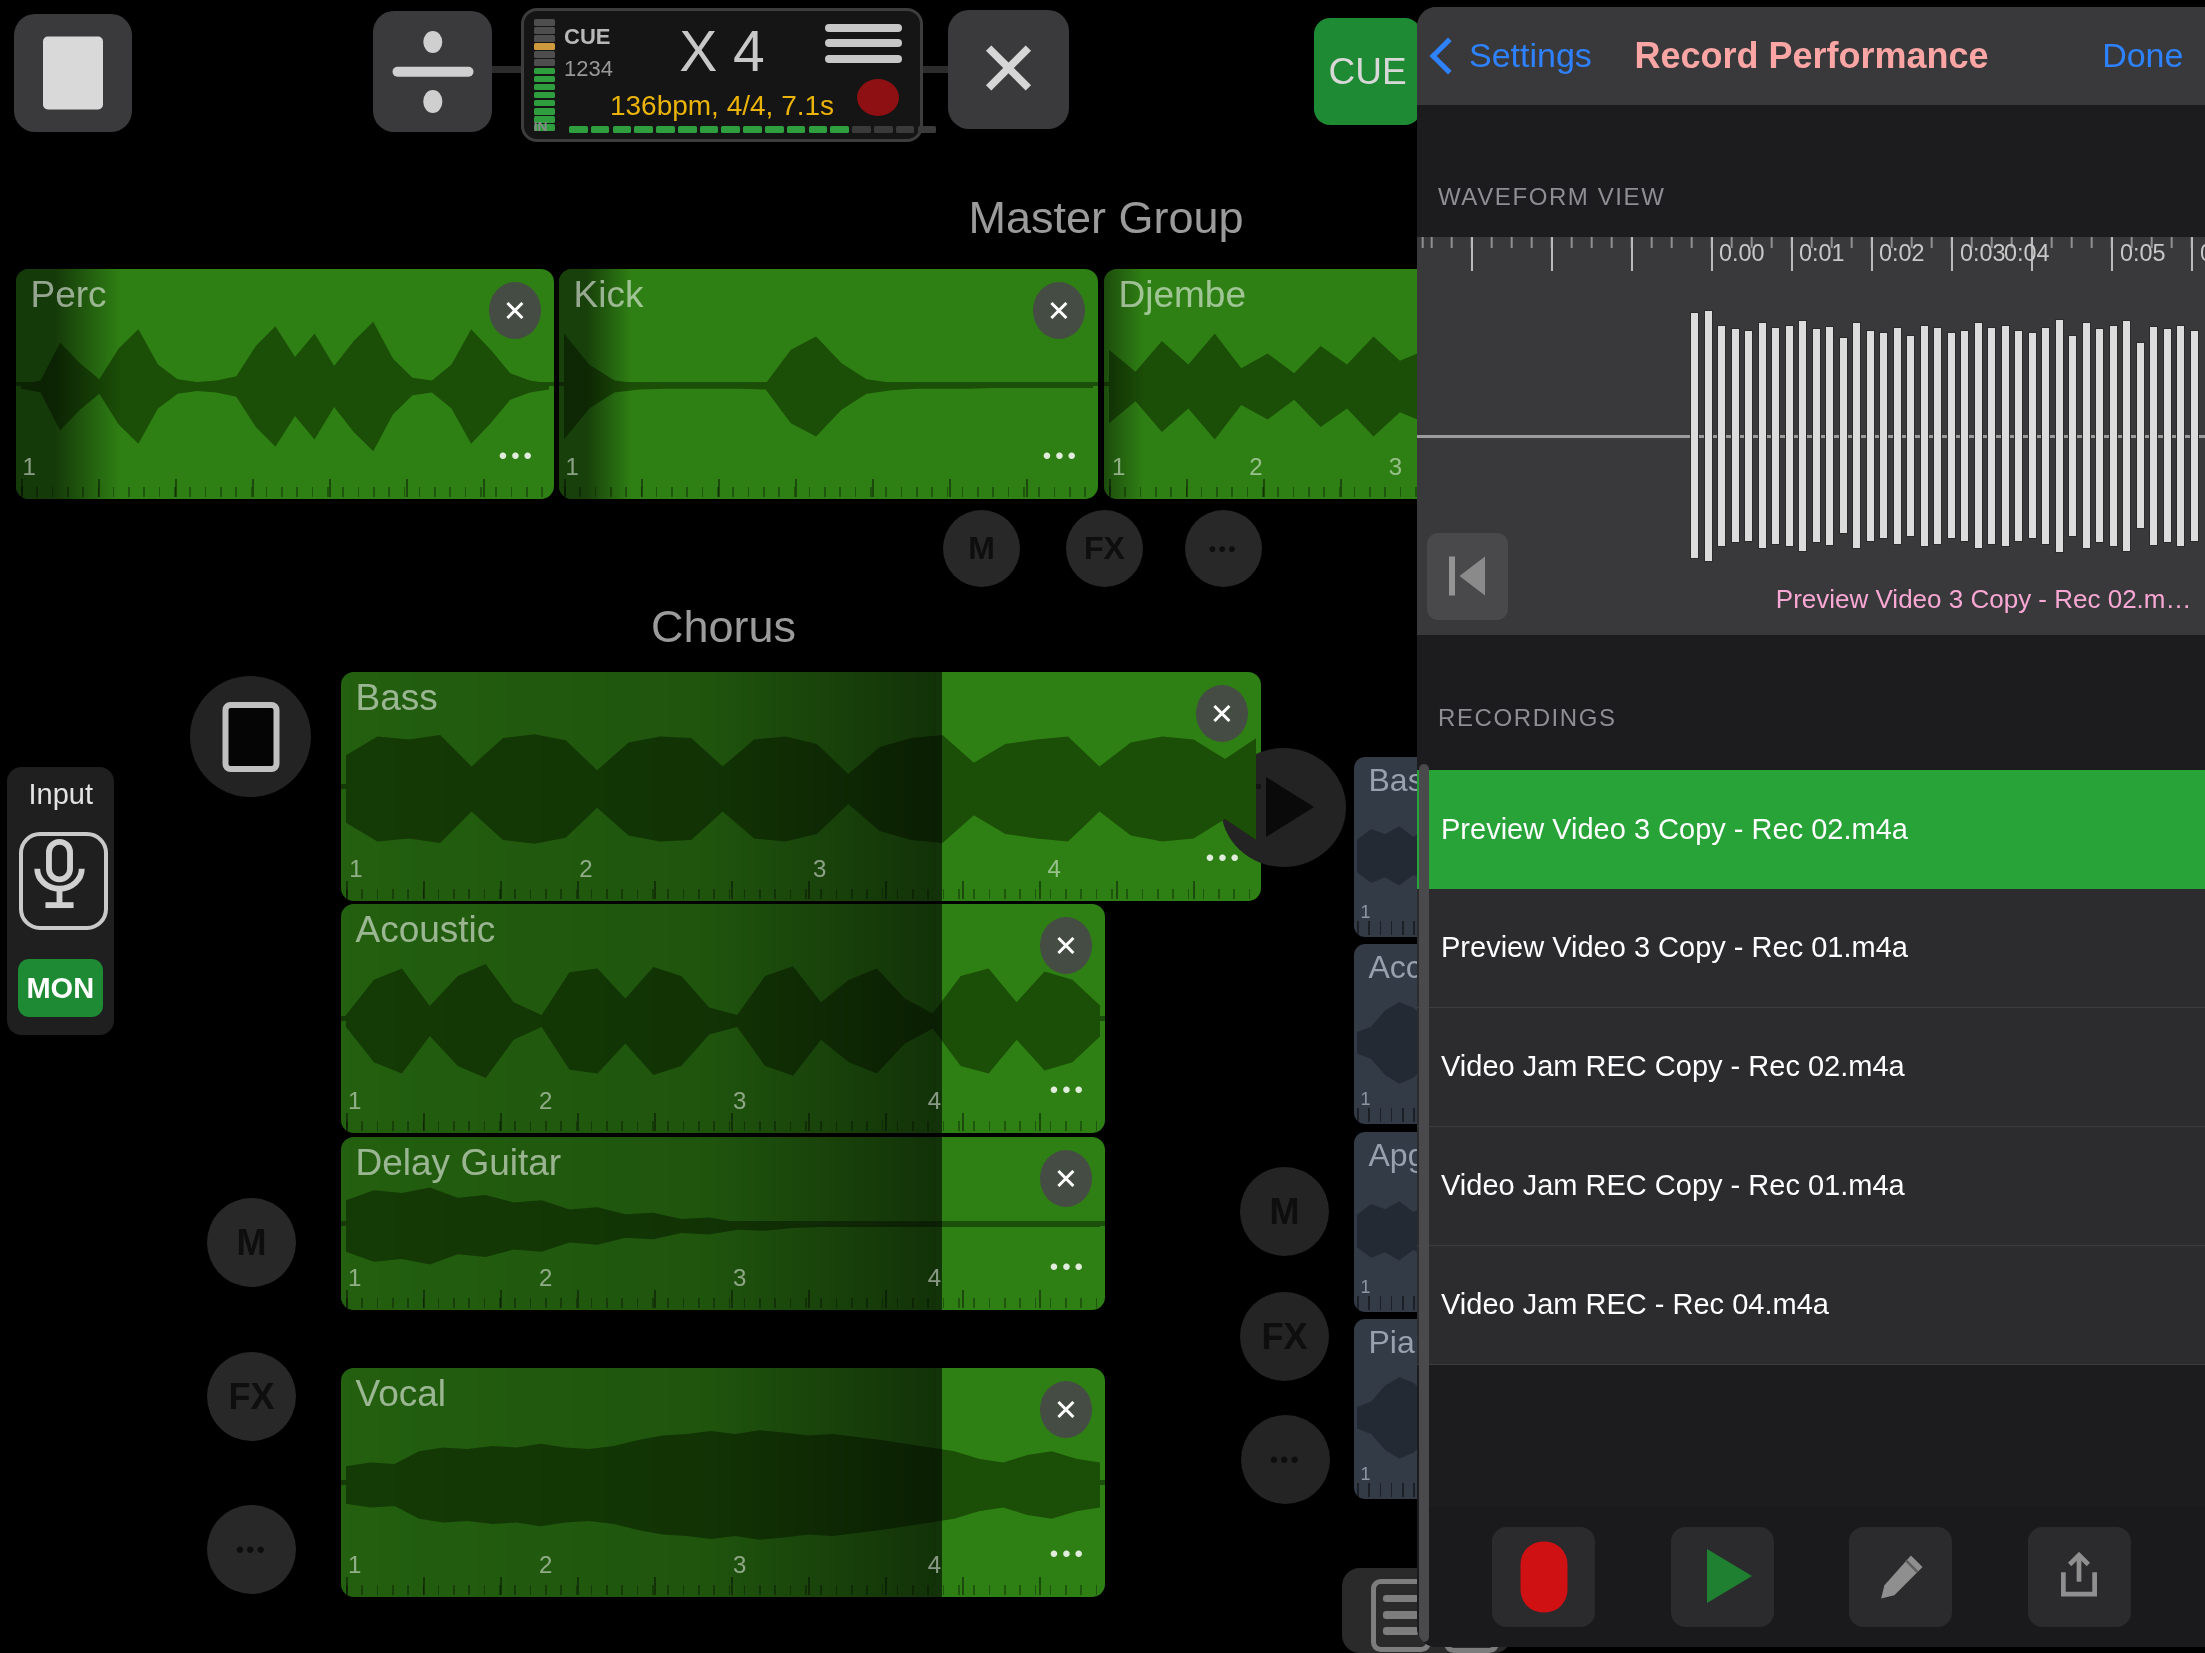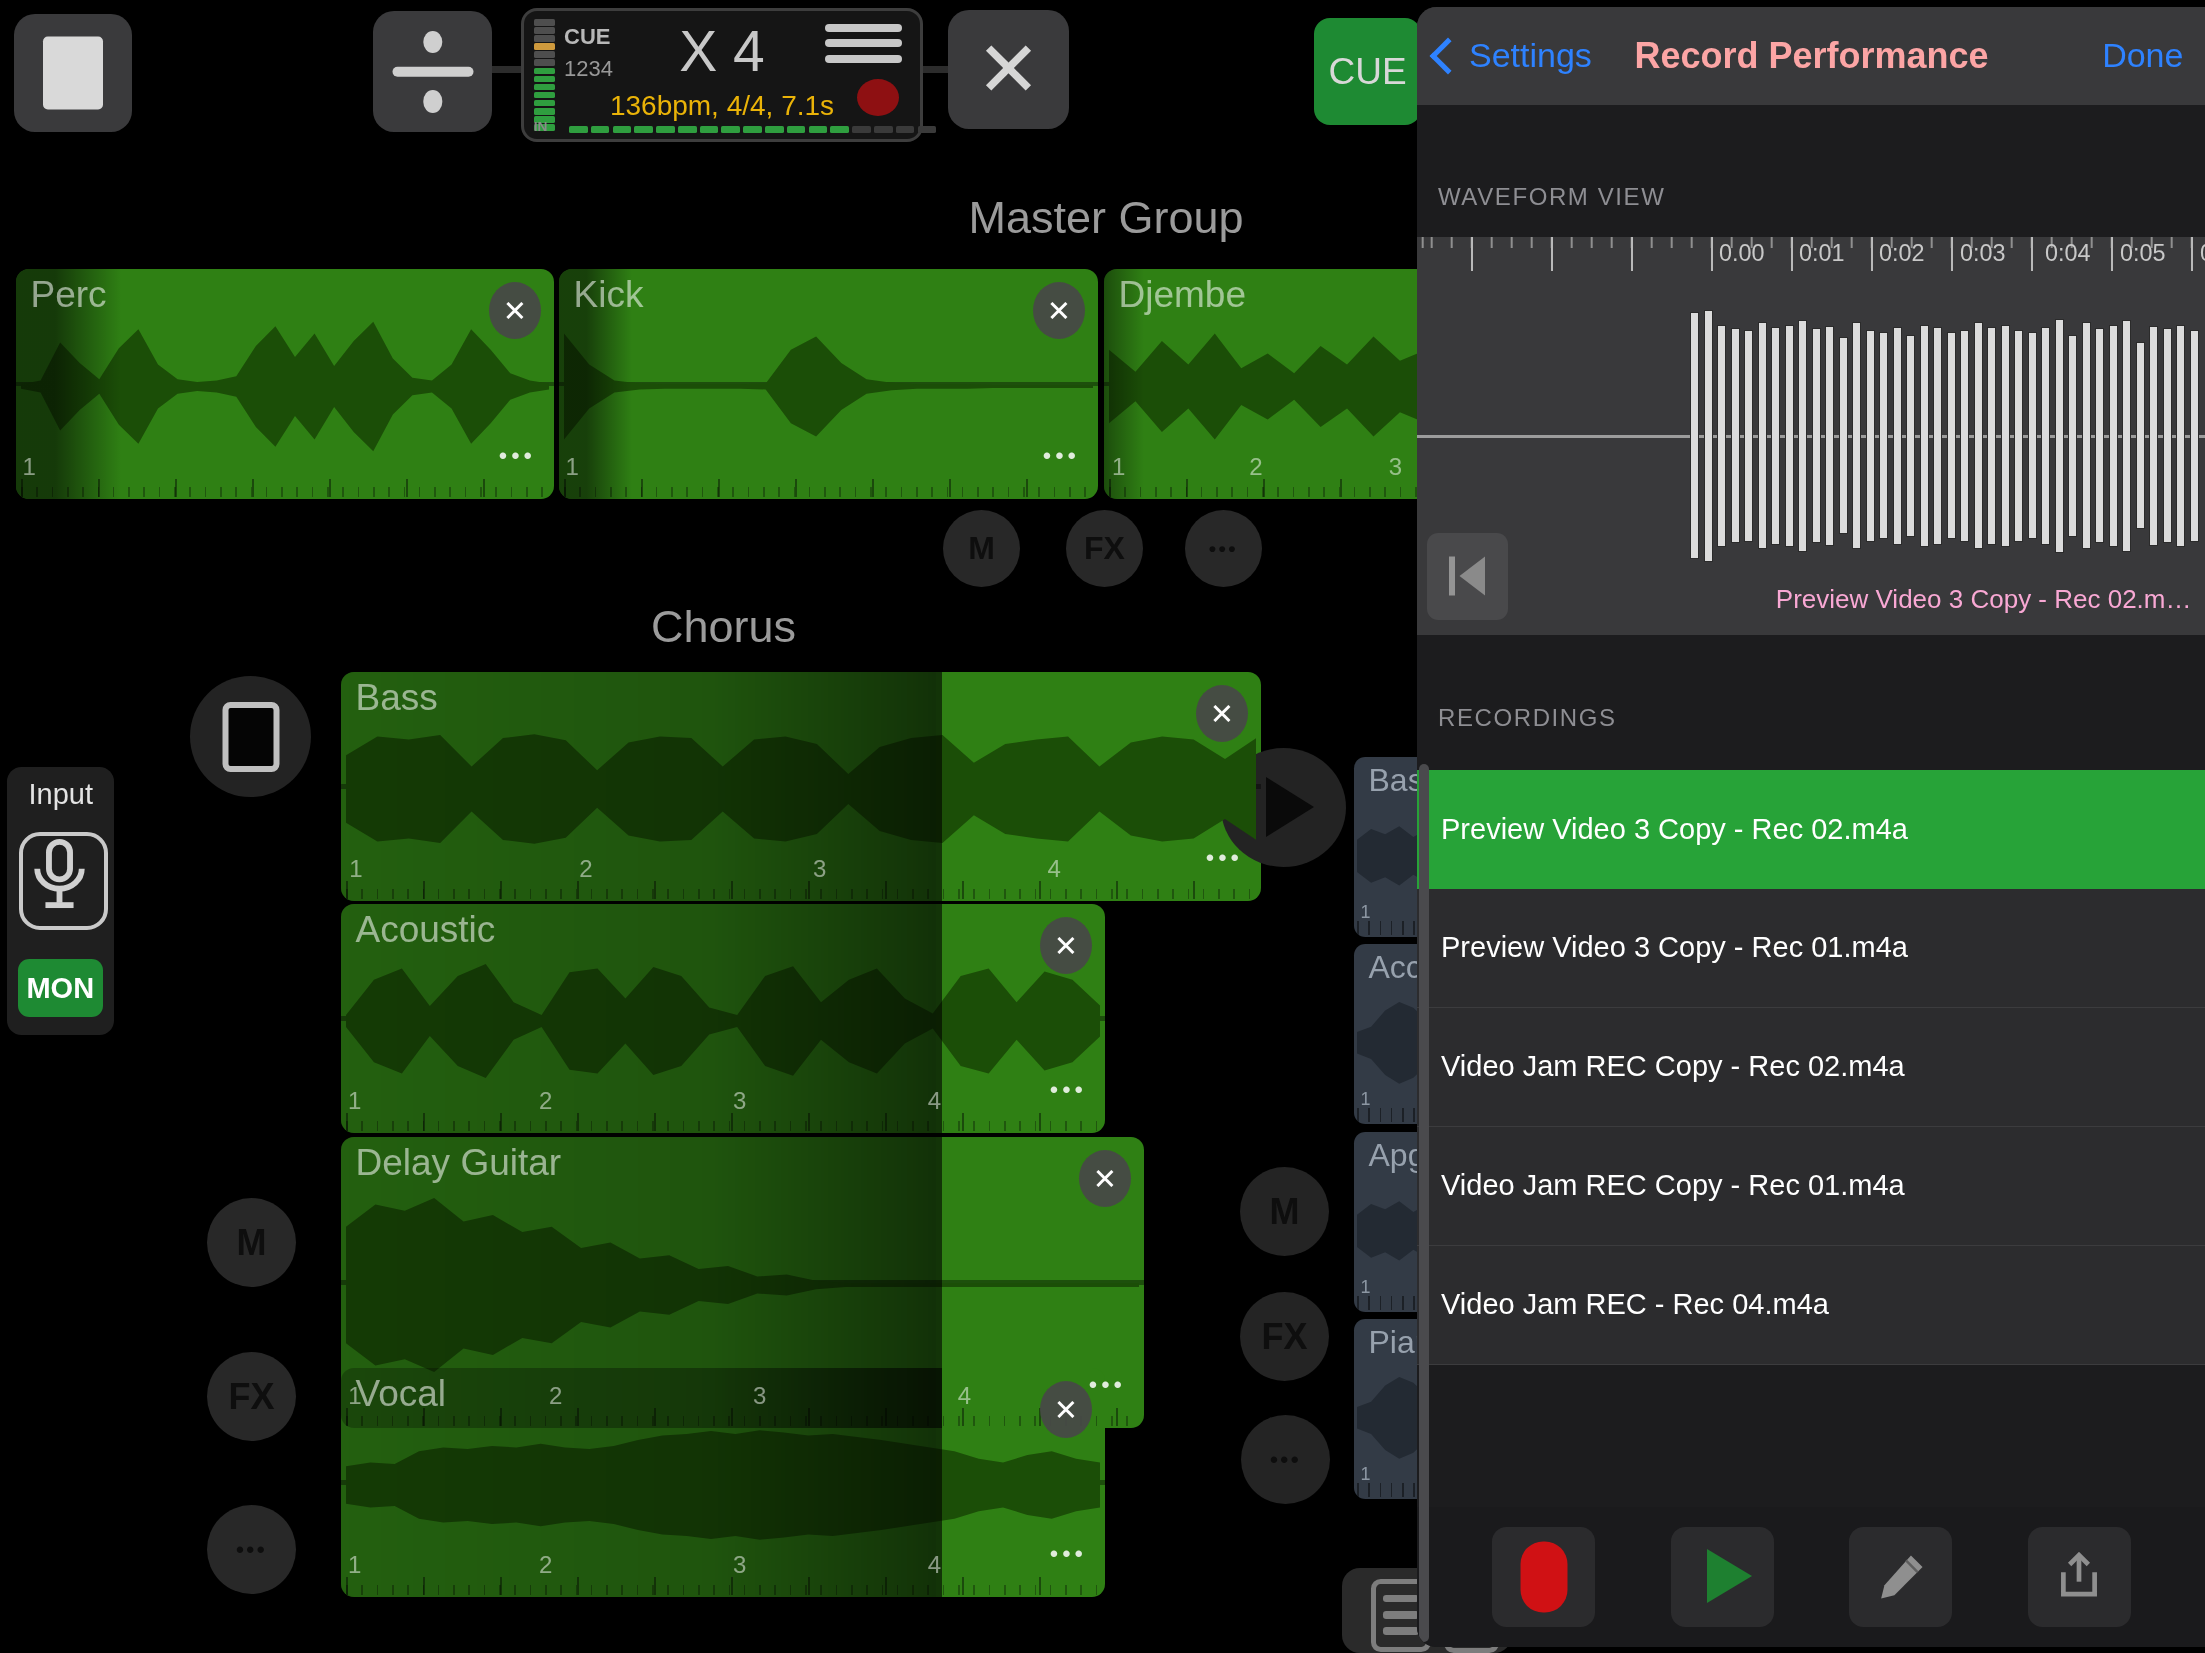--- a/index.html
+++ b/index.html
@@ -297,21 +297,21 @@
   <div class="tile-ruler">
       <div class="tile-ticks"></div>
     <div></div>
       <span class="barnum" style="left: 0.9%;">1</span>
       <span class="barnum" style="left: 25.9%;">2</span>
       <span class="barnum" style="left: 51.3%;">3</span>
       <span class="barnum" style="left: 76.8%;">4</span>
     </div>
 </div>
 
-<div class="abs tile" style="left:341px;top:1137px;width:764px;height:291px;padding-left:39px;">
+<div class="abs tile" style="left:341px;top:1137px;width:764px;height:173px;">
   <div class="tile-label">Delay Guitar</div>
   <div class="midline"></div>
   <div class="wavebox" style="left:4.8px;right:4.8px;top:42px;bottom:37px;"><svg viewBox="0 0 935 186" width="100%" height="100%" preserveAspectRatio="none">
         <polygon points="0,41.849999999999994 34.629629629629626,22.319999999999993 69.25925925925925,27.900000000000006 103.88888888888889,16.74000000000001 138.5185185185185,37.2 173.14814814814815,31.619999999999997 207.77777777777777,46.5 242.4074074074074,41.849999999999994 277.037037037037,60.45 311.66666666666663,55.8 346.2962962962963,69.75 380.9259259259259,66.96 415.55555555555554,79.05 450.18518518518516,76.26 484.8148148148148,85.56 519.4444444444445,83.7 554.074074074074,89.28 588.7037037037037,91.14 623.3333333333333,91.14 657.9629629629629,91.14 692.5925925925926,91.14 727.2222222222223,91.14 761.8518518518518,91.14 796.4814814814815,91.14 831.1111111111111,91.14 865.7407407407408,91.14 900.3703703703703,91.14 935,91.14 935,94.86 900.3703703703703,94.86 865.7407407407408,94.86 831.1111111111111,94.86 796.4814814814815,94.86 761.8518518518518,94.86 727.2222222222223,94.86 692.5925925925926,94.86 657.9629629629629,94.86 623.3333333333333,94.86 588.7037037037037,94.86 554.074074074074,96.72 519.4444444444445,102.3 484.8148148148148,100.44 450.18518518518516,109.74 415.55555555555554,106.95 380.9259259259259,119.04 346.2962962962963,116.25 311.66666666666663,130.2 277.037037037037,125.55 242.4074074074074,144.15 207.77777777777777,139.5 173.14814814814815,154.38 138.5185185185185,148.8 103.88888888888889,169.26 69.25925925925925,158.1 34.629629629629626,163.68 0,144.15" fill="#1b4e07"></polygon>
       </svg></div>
   <div class="dim-ov" style="width:595px;"></div>
   <div class="tile-x">✕</div>
   <div class="tile-dots">•••</div>
   <div class="tile-ruler">
       <div class="tile-ticks"></div>
@@ -438,21 +438,21 @@
   </div>
 
   <div class="p-sec-label" style="top:176px;">WAVEFORM VIEW</div>
 
   <div class="wf-block">
     <div class="wf-ruler">
         <span style="left: 302px;">0.00</span>
         <span style="left: 382px;">0:01</span>
         <span style="left: 462px;">0:02</span>
         <span style="left: 543px;">0:03</span>
-        <span style="left: 628px;">0:04</span>
+        <span style="left: 587px;">0:04</span>
         <span style="left: 703px;">0:05</span>
         <span style="left: 783px;">0:0</span>
       </div>
     <div class="wf-line"></div>
     <div class="wf-bars">
         <div style="height: 245px;"></div>
         <div style="height: 250px;"></div>
         <div style="height: 220px;"></div>
         <div style="height: 213px;"></div>
         <div style="height: 210px;"></div>

